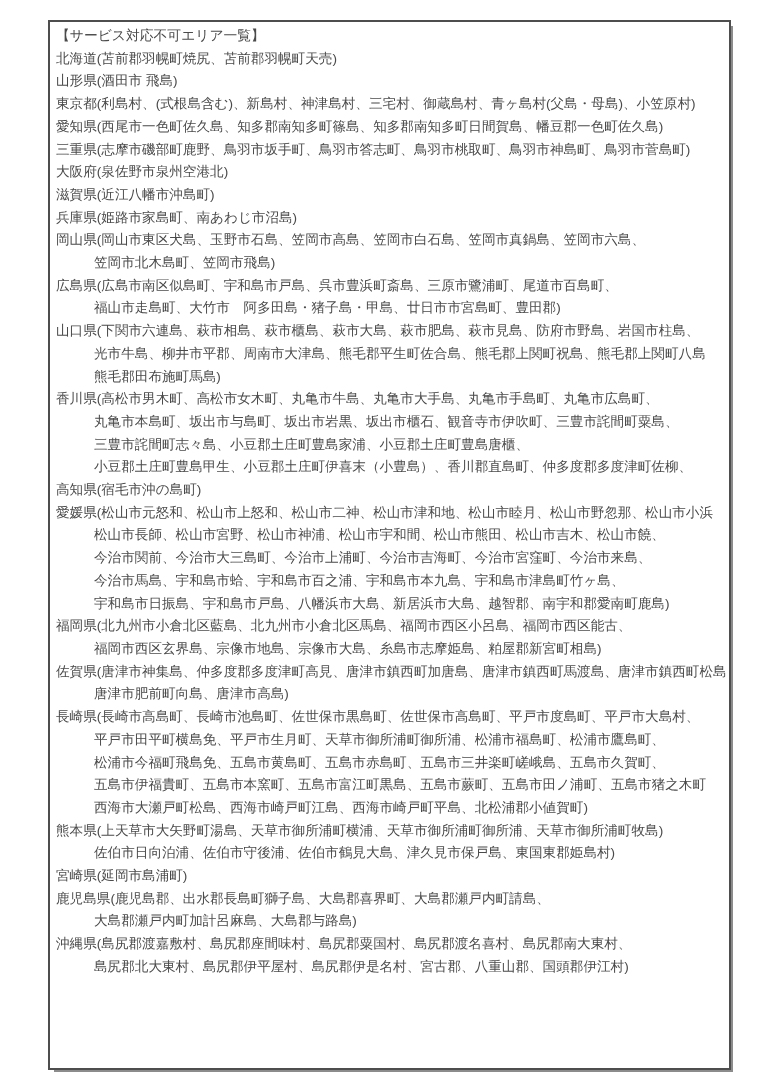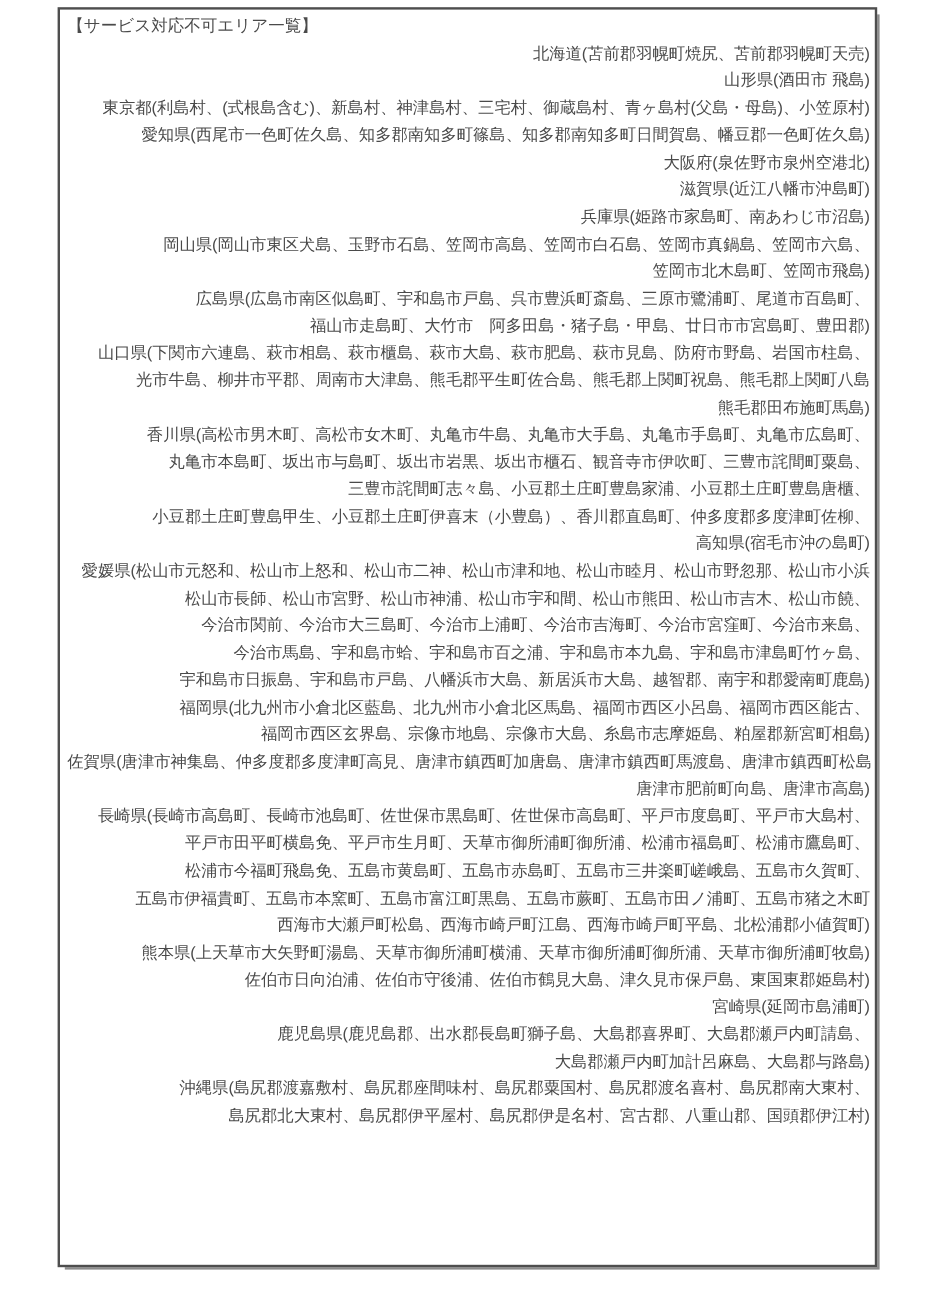--- a/index.html
+++ b/index.html
@@ -10,36 +10,35 @@
   html,body{margin:0;padding:0;}
   body{
     width:772px;height:1080px;
     background:var(--bg);
     font-family:"Liberation Sans","DejaVu Sans",sans-serif;
     position:relative;
     overflow:hidden;
   }
   .sheet{
     position:absolute;
-    left:48px;top:6px;
+    left:48px;top:20px;
     width:683px;height:1050px;
     box-sizing:border-box;
     background:var(--bg);
     border:2px solid var(--border);
     box-shadow:4px 4px 0 -2px #8c8c8c;
     padding:3px 4px 0 6px;
     overflow:hidden;
   }
   .line{
     font-size:13.6px;
     line-height:22.7px;
     color:var(--text);
     white-space:nowrap;
     letter-spacing:0px;
-    text-align:right;
   }
   .line.indent{
     padding-left:38px;
   }
   .title-line{
     font-size:13.8px;
     line-height:22.7px;
     color:var(--text);
     white-space:nowrap;
   }
@@ -47,20 +46,21 @@
 </head>
 <body>
 
 <div class="sheet">
   <div class="title-line">【サービス対応不可エリア一覧】</div>
   <div>
       <div class="line">北海道(苫前郡羽幌町焼尻、苫前郡羽幌町天売)</div>
       <div class="line">山形県(酒田市 飛島)</div>
       <div class="line">東京都(利島村、(式根島含む)、新島村、神津島村、三宅村、御蔵島村、青ヶ島村(父島・母島)、小笠原村)</div>
       <div class="line">愛知県(西尾市一色町佐久島、知多郡南知多町篠島、知多郡南知多町日間賀島、幡豆郡一色町佐久島)</div>
+      <div class="line">三重県(志摩市磯部町鹿野、鳥羽市坂手町、鳥羽市答志町、鳥羽市桃取町、鳥羽市神島町、鳥羽市菅島町)</div>
       <div class="line">大阪府(泉佐野市泉州空港北)</div>
       <div class="line">滋賀県(近江八幡市沖島町)</div>
       <div class="line">兵庫県(姫路市家島町、南あわじ市沼島)</div>
       <div class="line">岡山県(岡山市東区犬島、玉野市石島、笠岡市高島、笠岡市白石島、笠岡市真鍋島、笠岡市六島、</div>
       <div class="line indent">笠岡市北木島町、笠岡市飛島)</div>
       <div class="line">広島県(広島市南区似島町、宇和島市戸島、呉市豊浜町斎島、三原市鷺浦町、尾道市百島町、</div>
       <div class="line indent">福山市走島町、大竹市　阿多田島・猪子島・甲島、廿日市市宮島町、豊田郡)</div>
       <div class="line">山口県(下関市六連島、萩市相島、萩市櫃島、萩市大島、萩市肥島、萩市見島、防府市野島、岩国市柱島、</div>
       <div class="line indent">光市牛島、柳井市平郡、周南市大津島、熊毛郡平生町佐合島、熊毛郡上関町祝島、熊毛郡上関町八島</div>
       <div class="line indent">熊毛郡田布施町馬島)</div>

